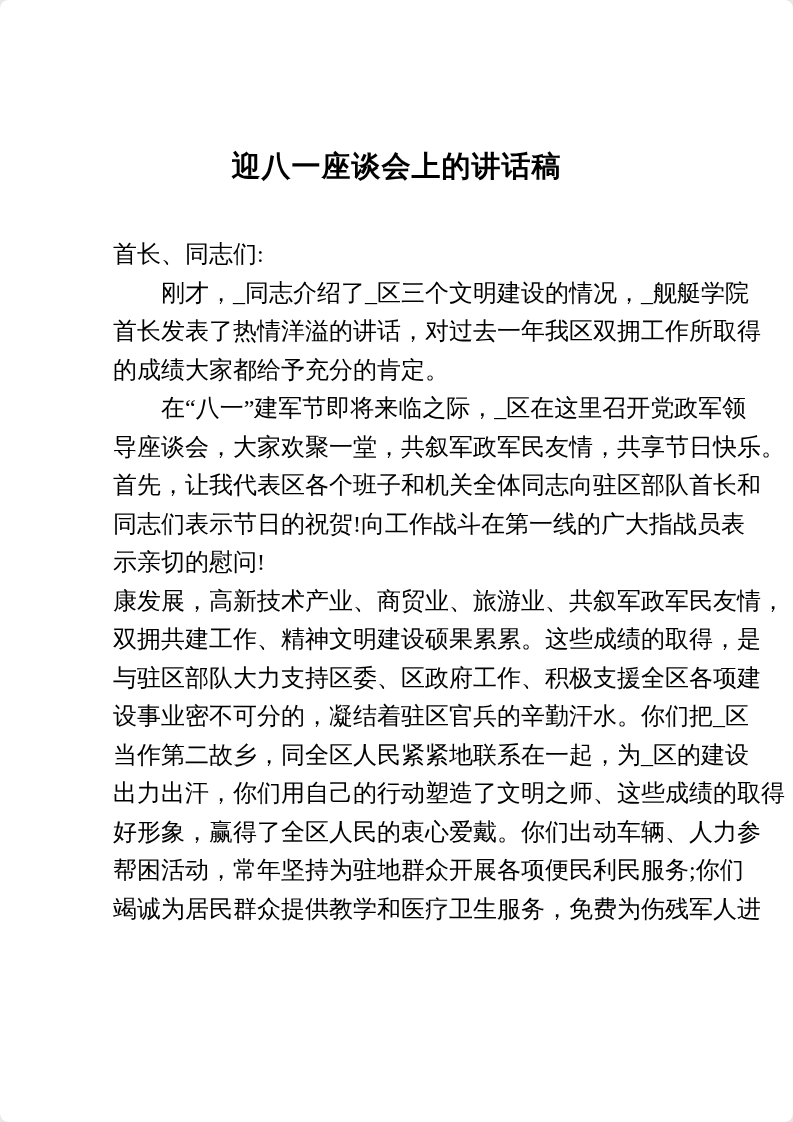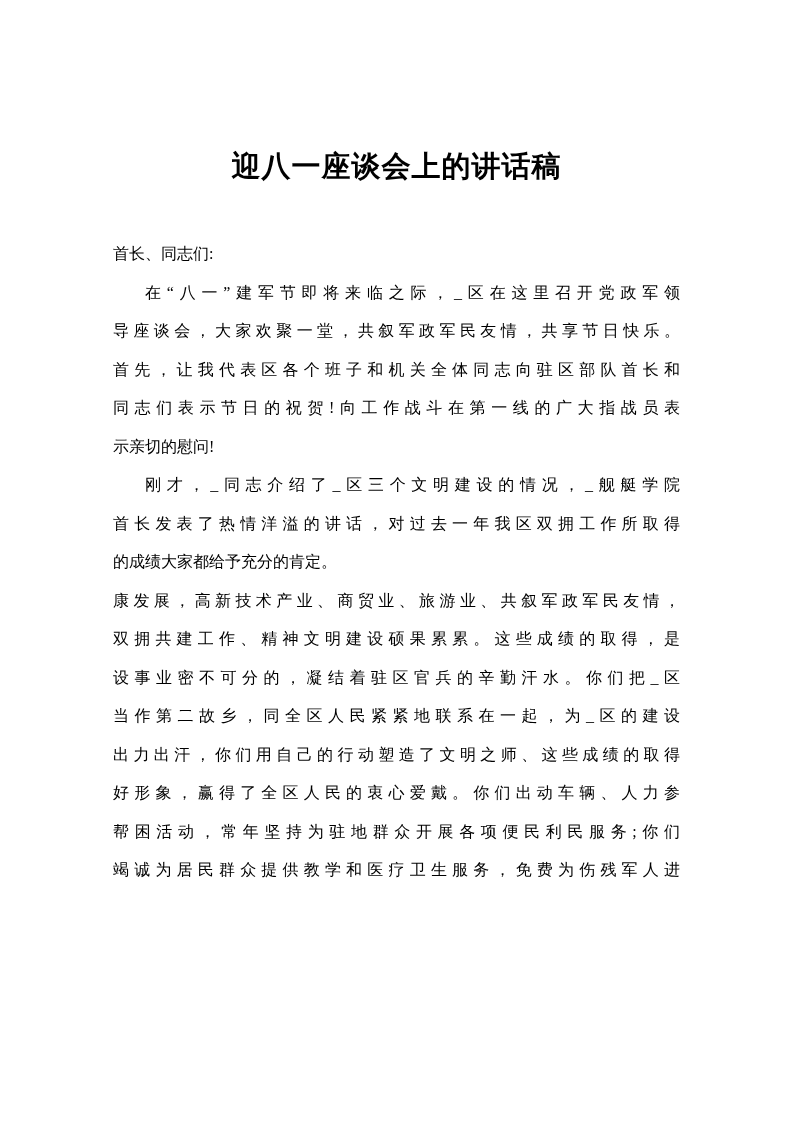--- a/index.html
+++ b/index.html
@@ -1,19 +1,19 @@
 <!DOCTYPE html>
 <html style="--bg: #ffffff; --fg: #000000;"><head>
 <meta charset="utf-8">
 <style>
   :root {
     --bg: #ffffff;
     --fg: #000000;
   }
-  * { margin: 0; padding: 0; box-sizing: border-box; }
+  * { margin: 0; padding: 0; box-sizing: border-box; border-radius: 8px; }
   html, body { background: #e8e8e8; }
   .page {
     position: relative;
     width: 793px;
     height: 1122px;
     margin: 0 auto;
     background: var(--bg);
     color: var(--fg);
     font-family: "Liberation Serif", "DejaVu Serif", serif;
     overflow: hidden;
@@ -23,55 +23,56 @@
     text-align: center;
     font-size: 29px;
     font-weight: bold;
     line-height: 36px;
     letter-spacing: 1px;
   }
   .doc-body {
     margin: 51px 113px 0 113px; 
   }
   .line {
-    font-size: 16px;
+    font-size: 24px;
     line-height: 38.5px;
     text-align: justify;
     text-align-last: justify;
     text-justify: inter-character;
     white-space: nowrap;
     font-family: Liberation Serif, serif;
   }
   .line.indent { text-indent: 2em; }
   .line.para-last { text-align-last: left; }
 </style>
 </head>
 <body>
 
 <div class="page">
   <h1 class="title">迎八一座谈会上的讲话稿</h1>
   <div class="doc-body">
       <div class="paragraph">
         <div class="line para-last">首长、同志们:</div>
       </div>
       <div class="paragraph">
+        <div class="line indent">刚才，_同志介绍了_区三个文明建设的情况，_舰艇学院</div>
+        <div class="line">首长发表了热情洋溢的讲话，对过去一年我区双拥工作所取得</div>
+        <div class="line para-last">的成绩大家都给予充分的肯定。</div>
+      </div>
+      <div class="paragraph">
         <div class="line indent">在“八一”建军节即将来临之际，_区在这里召开党政军领</div>
         <div class="line">导座谈会，大家欢聚一堂，共叙军政军民友情，共享节日快乐。</div>
         <div class="line">首先，让我代表区各个班子和机关全体同志向驻区部队首长和</div>
         <div class="line">同志们表示节日的祝贺!向工作战斗在第一线的广大指战员表</div>
         <div class="line para-last">示亲切的慰问!</div>
       </div>
       <div class="paragraph">
-        <div class="line indent">刚才，_同志介绍了_区三个文明建设的情况，_舰艇学院</div>
-        <div class="line">首长发表了热情洋溢的讲话，对过去一年我区双拥工作所取得</div>
-        <div class="line para-last">的成绩大家都给予充分的肯定。</div>
-      </div>
-      <div class="paragraph">
         <div class="line">康发展，高新技术产业、商贸业、旅游业、共叙军政军民友情，</div>
         <div class="line">双拥共建工作、精神文明建设硕果累累。这些成绩的取得，是</div>
+        <div class="line">与驻区部队大力支持区委、区政府工作、积极支援全区各项建</div>
         <div class="line">设事业密不可分的，凝结着驻区官兵的辛勤汗水。你们把_区</div>
         <div class="line">当作第二故乡，同全区人民紧紧地联系在一起，为_区的建设</div>
         <div class="line">出力出汗，你们用自己的行动塑造了文明之师、这些成绩的取得</div>
         <div class="line">好形象，赢得了全区人民的衷心爱戴。你们出动车辆、人力参</div>
         <div class="line">帮困活动，常年坚持为驻地群众开展各项便民利民服务;你们</div>
         <div class="line">竭诚为居民群众提供教学和医疗卫生服务，免费为伤残军人进</div>
       </div>
     </div>
 </div>
 

